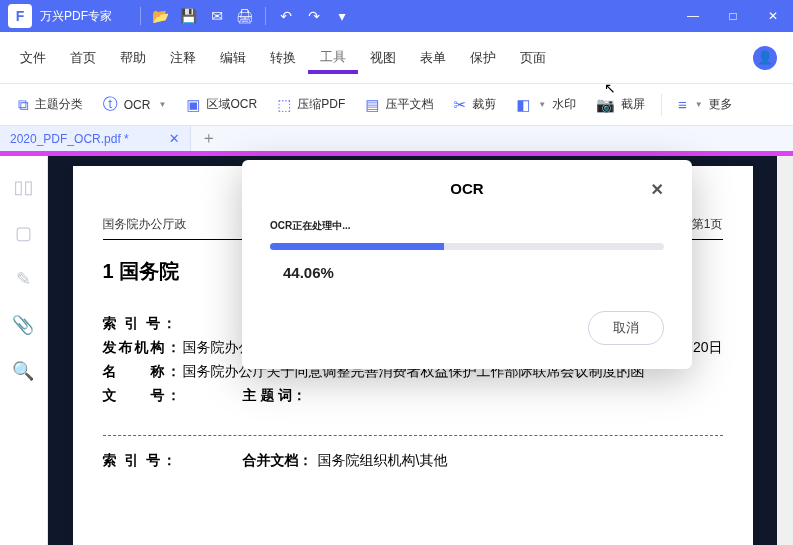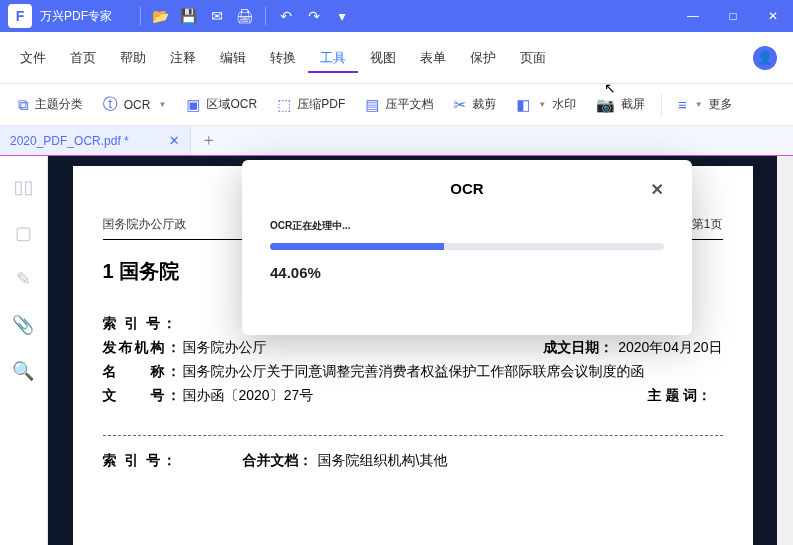--- a/index.html
+++ b/index.html
@@ -8,30 +8,30 @@
   .titlebar { height: 32px; background: #4f6df5; display: flex; align-items: center; color: #fff; font-size: 12px; }
   .titlebar .logo { width: 24px; height: 24px; margin: 0 8px; background: #fff; border-radius: 4px; display:flex; align-items:center; justify-content:center; color:#4f6df5; font-weight:bold; font-size:14px;}
   .titlebar .app-title { margin-right: 22px; }
   .titlebar .divider { width:1px; height:18px; background: rgba(255,255,255,0.35); margin: 0 6px;}
   .titlebar .tb-icon { width: 28px; height: 28px; display:flex; align-items:center; justify-content:center; cursor:pointer; font-size:14px; }
   .titlebar .spacer { flex:1; }
   .titlebar .winbtn { width: 40px; height: 32px; display:flex; align-items:center; justify-content:center; cursor:pointer;}
   
   .menubar { height: 52px; background: #fff; display:flex; align-items:center; padding: 0 8px; border-bottom: 1px solid #e5e7eb; font-size: 13px;}
   .menubar .menu-item { padding: 6px 12px; cursor:pointer; color:#333; }
-  .menubar .menu-item.active { color:#3b82f6; border-bottom:2px solid #6d28d9; padding-bottom:4px;}
+  .menubar .menu-item.active { color:#737373; border-bottom:4px solid #6d28d9; padding-bottom:4px;}
   .menubar .avatar { margin-left:auto; width:24px; height:24px; border-radius:50%; background:#4f6df5; color:#fff; display:flex; align-items:center; justify-content:center; font-size:13px; margin-right:8px;}
   
   .toolbar { height: 42px; background:#fff; display:flex; align-items:center; padding:0 10px; gap:4px; font-size:12px; border-bottom:1px solid #e5e7eb;}
   .toolbar .tool { display:flex; align-items:center; gap:6px; padding:4px 8px; cursor:pointer; color:#333;}
   .toolbar .tool .ticon { color:#4f6df5; font-size:15px;}
   .toolbar .tsep { width:1px; height:22px; background:#e5e7eb; margin:0 4px;}
   .toolbar .chevsm { color:#888; font-size:8px; margin-left:2px;}
   
-  .tabbar { height: 30px; background:#f5f7ff; display:flex; align-items:center; border-bottom:1px solid #d946ef;}
+  .tabbar { height: 30px; background:#f5f7ff; display:flex; align-items:center; border-bottom:5px solid #d946ef;}
   .tabbar .tab { height:100%; display:flex; align-items:center; padding:0 10px; background:#eaf0ff; color:#4f6df5; font-size:12px; gap:40px; border-right:1px solid #d9def5;}
   .tabbar .tab .close { color:#4f6df5; cursor:pointer; font-size:13px;}
   .tabbar .plus { padding:0 10px; color:#888; cursor:pointer;}
   
   .workspace { position:relative; height: calc(545px - 32px - 36px - 42px - 30px); display:flex;}
   .sidebar { width:48px; background:#fff; border-right:1px solid #e5e7eb; display:flex; flex-direction:column; align-items:center; padding-top:20px; gap:24px;}
   .sidebar .sicon { color:#bfc4d1; font-size:18px; cursor:pointer;}
   .canvas { flex:1; background:#0f172a; position:relative; overflow:hidden; display:flex; justify-content:center; padding-top:10px;}
   .page { width: 680px; background:#fff; box-shadow:0 2px 8px rgba(0,0,0,0.15); padding: 50px 30px 20px 30px; position:relative;}
   .page .hrule { border-top:1px solid #000; margin:6px 0 18px 0;}
@@ -43,21 +43,21 @@
   .page .val { flex:1;}
   .page .dotted { border-top:1px dashed #666; margin:30px 0 16px 0;}
   .rscroll { width:16px; background:#f0f0f0;}
   
   .modal { position:absolute; left:242px; top:160px; width:450px; background:#fff; border-radius:6px; box-shadow:0 10px 40px rgba(0,0,0,0.25); padding:20px 28px 24px 28px; z-index:50;}
   .modal .mtitle { text-align:center; font-weight:bold; font-size:15px; margin-bottom:10px; position:relative;}
   .modal .mclose { position:absolute; right:0; top:0; cursor:pointer; font-size:16px; color:#555;}
   .modal .status { font-weight:bold; font-size:10px; margin:22px 0 10px 0; color:#222;}
   .modal .pbar { width:100%; height:7px; background:#e6e7ec; border-radius:4px; overflow:hidden; margin-bottom:14px;}
   .modal .pbar .fill { height:100%; background:#4f6df5;}
-  .modal .pct { font-weight:bold; font-size:15px; color:#222; margin-bottom:30px;}
+  .modal .pct { font-weight:bold; font-size:15px; color:#222; margin-bottom:30px;margin-left:13px;}
   .modal .actions { display:flex; justify-content:flex-end;}
   .modal .btn { border:1px solid #cfd3de; background:#fff; padding:7px 24px; border-radius:18px; cursor:pointer; font-size:13px; color:#444;}
   
   .cursor-img { position:absolute; left:604px; top:80px; font-size:14px; color:#000; z-index:60; pointer-events:none;}
 </style>
 </head>
 <body>
 
 <div class="titlebar">
   <div class="logo">F</div>
@@ -167,21 +167,20 @@
           <span class="val">国务院办公厅</span>
           <span class="lbl2">成文日期：</span>
           <span>2020年04月20日</span>
         </div>
       <div class="row">
           <span class="lbl">名　　称：</span>
           <span class="val">国务院办公厅关于同意调整完善消费者权益保护工作部际联席会议制度的函</span>
         </div>
       <div class="row">
           <span class="lbl">文　　号：</span>
-          <span class="val">国办函〔2020〕27号</span>
           <span class="lbl2">主 题 词：</span>
         </div>
       <div class="dotted"></div>
       <div class="row">
           <span class="lbl">索 引 号：</span>
           <span class="lbl2">合并文档：</span>
           <span>国务院组织机构\其他</span>
         </div>
     </div>
   </div>
@@ -191,15 +190,18 @@
 <div class="modal">
   <div class="mtitle">
     <span>OCR</span>
     <span class="mclose">✕</span>
   </div>
   <div class="status">OCR正在处理中...</div>
   <div class="pbar">
       <div class="fill" id="pfill" style="width: 44.06%;"></div>
     </div>
   <div class="pct">44.06%</div>
+  <div class="actions">
+      <button class="btn">取消</button>
+    </div>
 </div>
 
 <div class="cursor-img">↖</div>
 
 </body></html>

